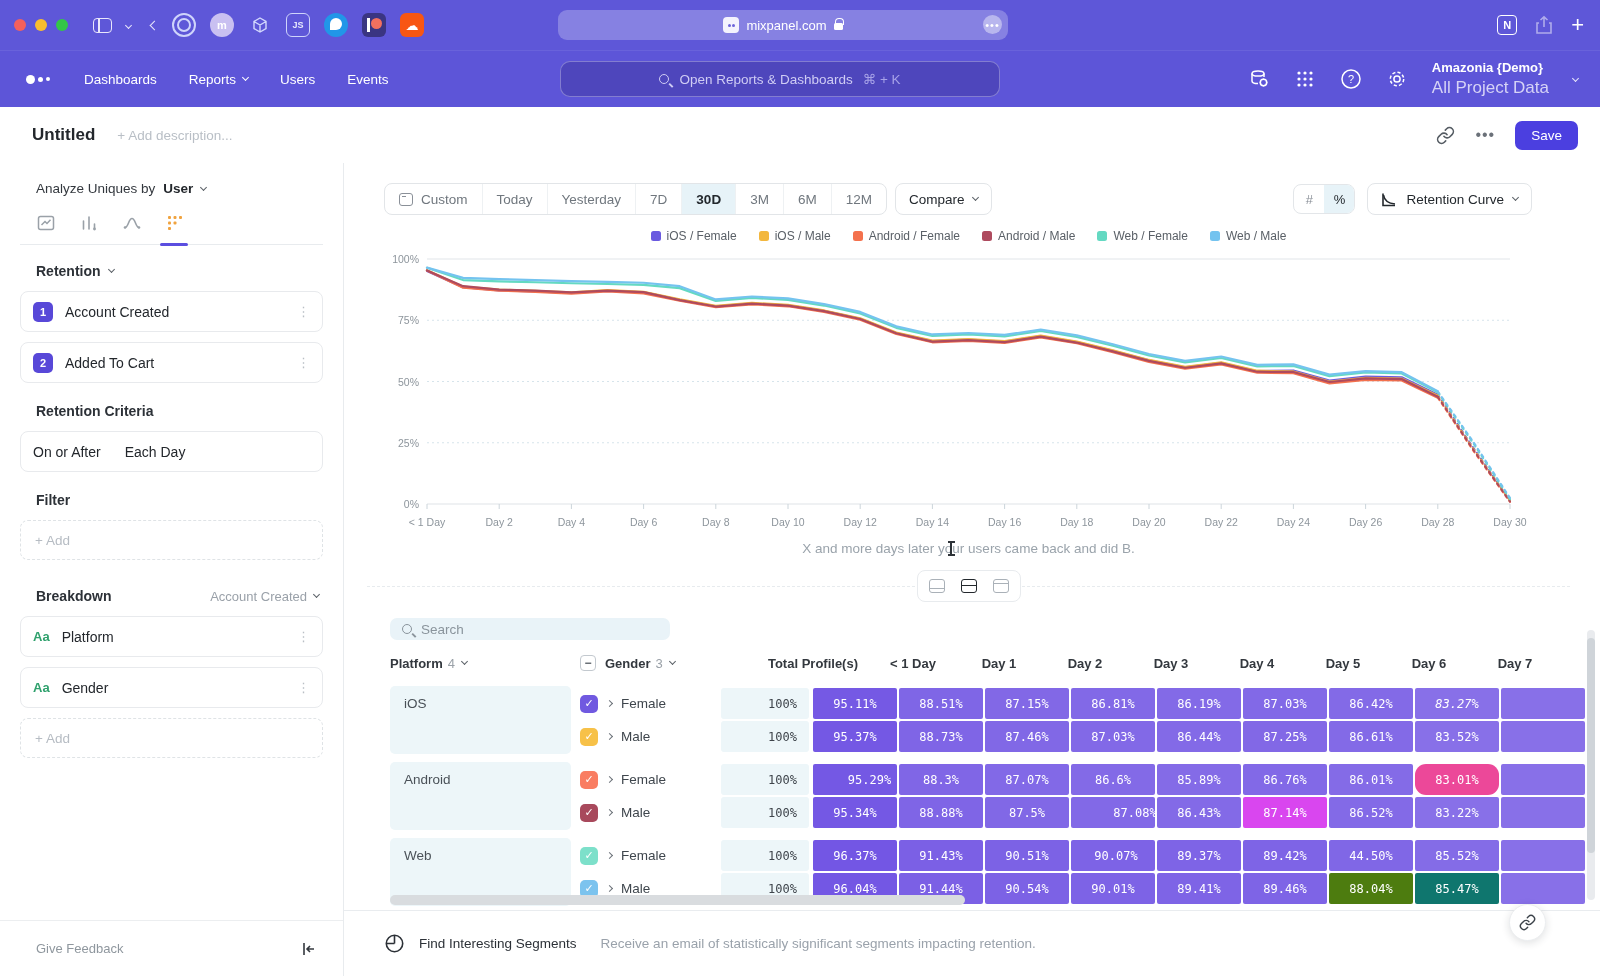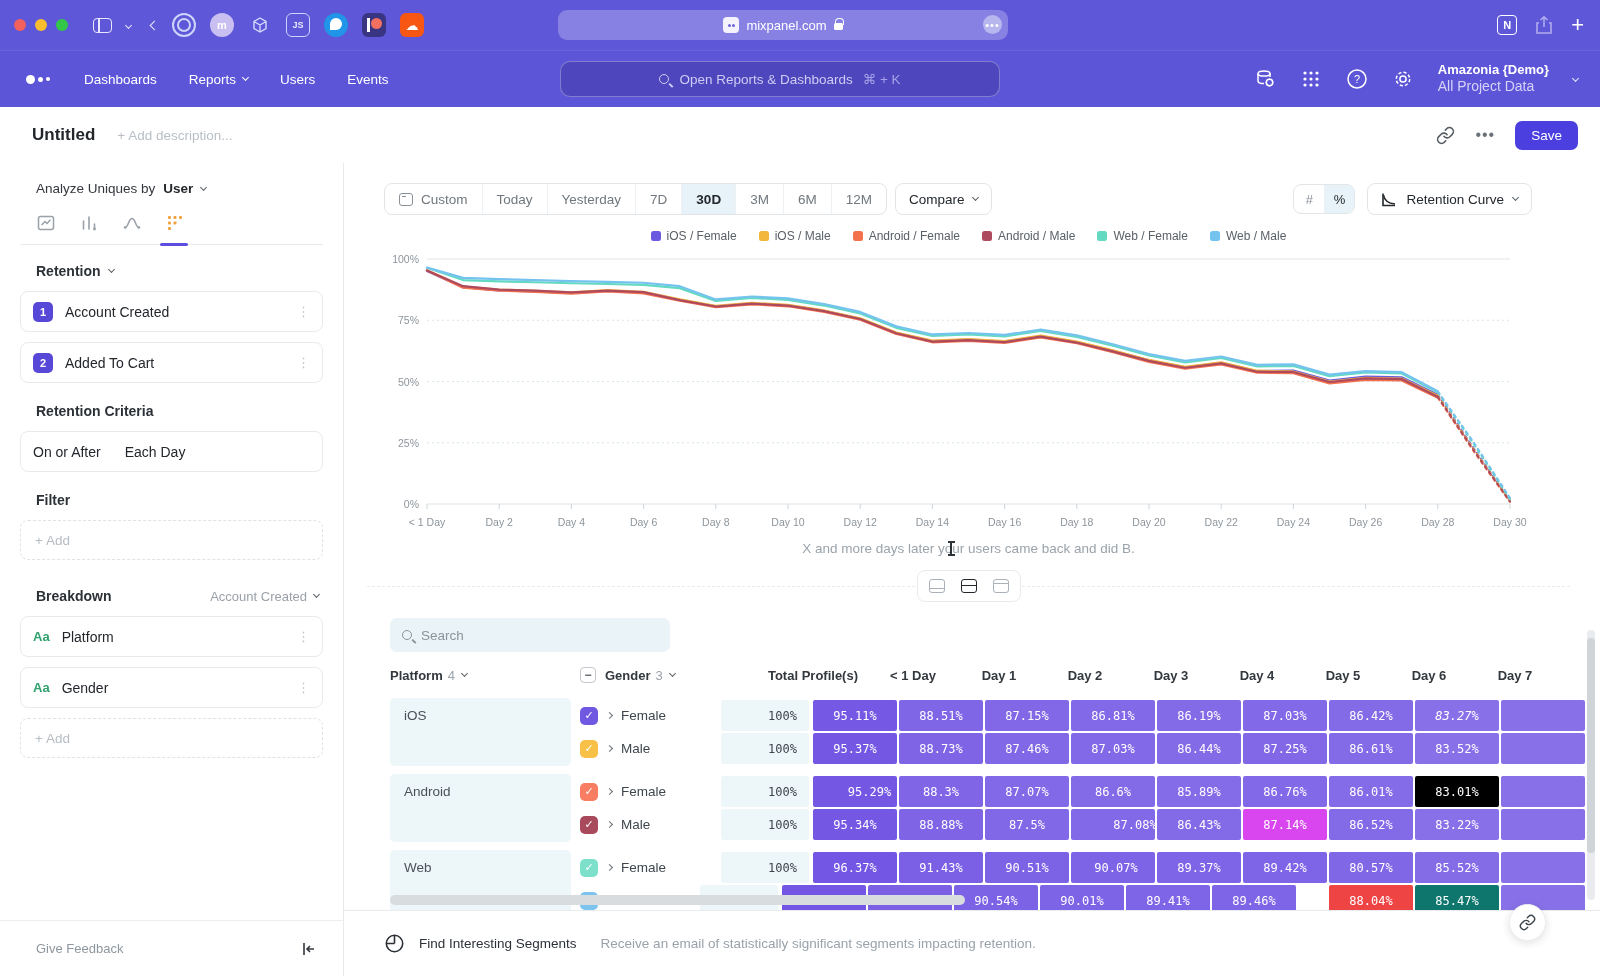--- a/index.html
+++ b/index.html
@@ -47,21 +47,21 @@
   .navitem { color:#fff; font-size:13.5px; margin-right:32px; display:flex; align-items:center; gap:7px; cursor:default;}
   .navitem .chev{width:5px;height:5px;border-width:1.5px;margin-top:-3px;}
   .navsearch { position:absolute; left:560px; width:440px; height:36px; top:10px; background:rgba(10,5,60,.18); border:1px solid rgba(255,255,255,.3); border-radius:10px; display:flex; align-items:center; justify-content:center; gap:10px; color:#cfccf4; font-size:13.5px;}
   .mag { width:10px;height:10px;border:1.7px solid currentColor;border-radius:50%;position:relative;display:inline-block;}
   .mag::after{content:"";position:absolute;width:1.7px;height:5px;background:currentColor;transform:rotate(-45deg);left:10px;top:8px;}
   .shortcut{ color:#a7a2e8; }
   .nav-right { position:absolute; right:22px; display:flex; align-items:center; gap:24px; color:#fff; }
   .nav-ic { width:22px;height:22px; display:flex;align-items:center;justify-content:center;}
   .proj { text-align:left; line-height:1.25; }
   .proj .pname{ font-size:13px; font-weight:bold; color:#fff;}
-  .proj .pscope{ font-size:14px; color:#d6d3f6;}
+  .proj .pscope{ font-size:17px; color:#d6d3f6;}
 
   
   .rheader { height:56px; display:flex; align-items:center; padding:0 24px 0 32px; position:relative; background:#fff;}
   .rtitle { font-size:17px; font-weight:bold; color:#23272c; margin-right:22px;}
   .rdesc { font-size:13.5px; color:#b9bfc6; }
   .rh-right { position:absolute; right:22px; display:flex; align-items:center; gap:20px; }
   .linkic, .dots3 { color:#555c63; }
   .dots3 { font-size:16px; letter-spacing:1px; color:#6b7179;}
   .savebtn { background:#4b3fe0; color:#fff; font-size:13.5px; border:none; border-radius:7px; padding:7px 16px; }
 
@@ -120,21 +120,21 @@
   .toggle-row { margin-top:14px; margin-left:43px; width:1083px; display:flex; justify-content:center; position:relative;}
   .toggle-row::before{content:"";position:absolute;left:-60px;right:-60px;top:50%;border-top:1px dashed #e7ebee;}
   .ltoggle { position:relative; background:#fff; border:1px solid #e8ebee; border-radius:8px; display:flex; gap:6px; padding:4px 6px;}
   .lt { width:26px;height:22px;border-radius:5px;display:flex;align-items:center;justify-content:center;}
   .lt .box { width:16px;height:14px;border:1.4px solid #aab1b8;border-radius:3px;position:relative;}
   .lt .box::after{content:"";position:absolute;left:0;right:0;height:1.4px;background:#aab1b8;}
   .lt.pos-b .box::after{bottom:3px;} .lt.pos-m .box::after{top:5px;} .lt.pos-t .box::after{top:2.5px;}
   .lt.active .box{border-color:#23282d;} .lt.active .box::after{background:#23282d;}
 
   
-  .searchbox { margin-top:16px; margin-left:6px; width:280px; height:34px; background:#e9f3f8; border-radius:7px; display:flex; align-items:center; gap:9px; padding:0 12px; color:#8a949c; font-size:13.5px;}
+  .searchbox { margin-top:16px; margin-left:6px; width:280px; height:22px; background:#e9f3f8; border-radius:7px; display:flex; align-items:center; gap:9px; padding:0 12px; color:#8a949c; font-size:13.5px;}
   .tablezone { position:relative; margin-top:12px; margin-left:6px; width:1195px; overflow:hidden; }
   .thead { display:flex; height:22px; align-items:center; margin-bottom:14px; font-size:13px; color:#33383e; font-weight:bold;}
   .thead .count { color:#9aa1a8; font-weight:normal; margin-left:5px;}
   .thead .chev{width:5px;height:5px;color:#5a6067;border-width:1.5px;margin-top:-3px;margin-left:7px;}
   .col-plat { width:190px; display:flex; align-items:center;}
   .col-gen { width:180px; display:flex; align-items:center;}
   .indet { width:16px;height:16px;border:1.5px solid #c3c9cf;border-radius:4px;margin-right:9px;display:flex;align-items:center;justify-content:center;color:#5a6067;font-size:12px;line-height:1;}
   .col-total { width:110px; text-align:right; padding-right:12px;}
   .col-day { width:86px; text-align:center; }
   .group { position:relative; height:64px; margin-bottom:12px; }
@@ -620,21 +620,21 @@
                 </span>
                 <span class="tcell">100%</span>
                 <span class="vals">
                   <span class="pcell" style="background: rgb(116, 88, 228); padding-left: 29px;">95.29%</span>
                   <span class="pcell" style="background: rgb(128, 102, 230);">88.3%</span>
                   <span class="pcell" style="background: rgb(130, 105, 231);">87.07%</span>
                   <span class="pcell" style="background: rgb(131, 106, 231);">86.6%</span>
                   <span class="pcell" style="background: rgb(132, 107, 231);">85.89%</span>
                   <span class="pcell" style="background: rgb(130, 105, 231);">86.76%</span>
                   <span class="pcell" style="background: rgb(132, 107, 231);">86.01%</span>
-                  <span class="pcell" style="background: #000000;">83.01%</span>
+                  <span class="pcell" style="background: #ec4899; border-radius: 11px;">83.01%</span>
                   <span class="pcell" style="background: rgb(136, 112, 232);"></span>
                 </span>
               </div>
               <div class="grow">
                 <span class="gcell">
                   <span class="cb" style="background: rgb(168, 73, 92);">✓</span>
                   <span class="rchev"></span>
                   <span>Male</span>
                 </span>
                 <span class="tcell">100%</span>
@@ -662,40 +662,40 @@
                   <span>Female</span>
                 </span>
                 <span class="tcell">100%</span>
                 <span class="vals">
                   <span class="pcell" style="background: rgb(115, 86, 228);">96.37%</span>
                   <span class="pcell" style="background: rgb(123, 96, 229);">91.43%</span>
                   <span class="pcell" style="background: rgb(124, 98, 229);">90.51%</span>
                   <span class="pcell" style="background: rgb(125, 99, 230); padding-left: 6px;">90.07%</span>
                   <span class="pcell" style="background: rgb(126, 100, 230);">89.37%</span>
                   <span class="pcell" style="background: rgb(126, 100, 230);">89.42%</span>
-                  <span class="pcell" style="background: rgb(128, 103, 230);">80.57%</span>
+                  <span class="pcell" style="background: rgb(128, 103, 230);">44.50%</span>
                   <span class="pcell" style="background: rgb(132, 108, 231);">85.52%</span>
                   <span class="pcell" style="background: rgb(136, 112, 232);"></span>
                 </span>
               </div>
               <div class="grow">
                 <span class="gcell">
                   <span class="cb" style="background: rgb(124, 195, 238);">✓</span>
                   <span class="rchev"></span>
                   <span>Male</span>
                 </span>
                 <span class="tcell">100%</span>
                 <span class="vals">
                   <span class="pcell" style="background: rgb(115, 87, 228);">96.04%</span>
                   <span class="pcell" style="background: rgb(123, 96, 229);">91.44%</span>
                   <span class="pcell" style="background: rgb(124, 98, 229);">90.54%</span>
                   <span class="pcell" style="background: rgb(125, 99, 230);">90.01%</span>
                   <span class="pcell" style="background: rgb(126, 100, 230);">89.41%</span>
                   <span class="pcell" style="background: rgb(126, 100, 230);">89.46%</span>
-                  <span class="pcell" style="background: #ef4444; margin-left: 31px;">88.04%</span>
+                  <span class="pcell" style="background: #4d7c0f;">88.04%</span>
                   <span class="pcell" style="background: #0f766e;">85.47%</span>
                   <span class="pcell" style="background: rgb(136, 112, 232);"></span>
                 </span>
               </div>
             </div>
           </div>
         </div>
     </div>
 
     <div class="vscroll"></div>

